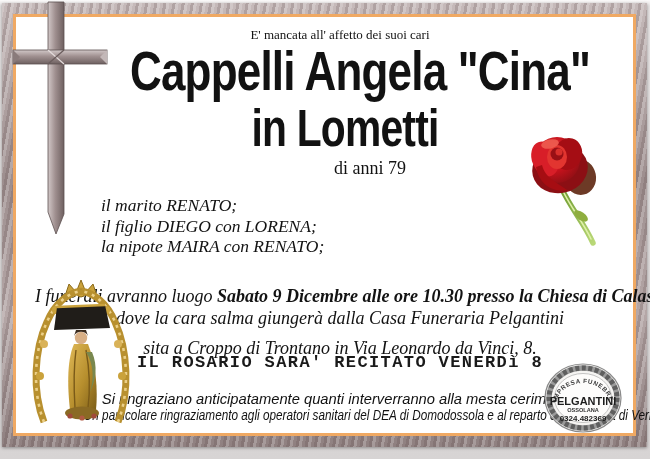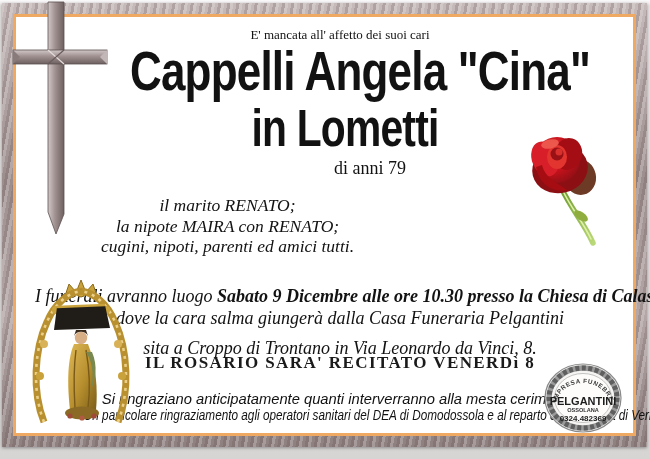--- a/index.html
+++ b/index.html
@@ -28,25 +28,25 @@
   .intro{top:27px;font-size:13px;text-align:center;}
   .title{top:44px;font-family:"Liberation Sans",sans-serif;font-weight:bold;
          font-size:55px;line-height:1;letter-spacing:-1px;
          transform:translateX(20px) scaleX(.80);}
   .married{top:103px;font-family:"Liberation Sans",sans-serif;font-weight:bold;
          font-size:51px;line-height:1;letter-spacing:-1px;
          transform:translateX(5px) scaleX(.80);}
   .age{top:158px;font-size:18px;transform:translateX(30px);}
   .announce{position:absolute;left:72px;top:173px;font-size:19px;color:#121212;}
   .family{position:absolute;left:101px;top:195px;font-size:17.5px;line-height:20.5px;
-          font-style:italic;color:#121212;text-align:center;}
+          font-style:italic;color:#121212;}
   .fline{font-size:18px;font-style:italic;}
   .f1{top:286px;} .f2{top:308px;} .f3{top:330px;margin-top:8px;}
   .fline b{font-weight:bold;}
-  .rosary{font-family:Liberation Serif, serif;font-weight:bold;font-size:17px;
+  .rosary{font-family:Liberation Mono, monospace;font-weight:bold;font-size:17px;
           letter-spacing:1.4px;color:#1a1a1a;}
   .r1{top:353px;} .r2{top:371px;}
   .thanks{top:390px;font-family:"Liberation Sans",sans-serif;font-style:italic;
           font-size:15.5px;transform:scaleX(.95);}
   .special{top:407px;font-family:"Liberation Sans",sans-serif;font-style:italic;
           font-size:14px;transform:scaleX(.84);}
   .art{position:absolute;z-index:5;}
   #cross-art{left:10px;top:0;}
   #rose-art{left:500px;top:113px;}
   #statue-art{left:24px;top:280px;}
@@ -62,22 +62,22 @@
   </div>
 
   <div class="cl intro">E' mancata all' affetto dei suoi cari</div>
   <div class="cl title">Cappelli Angela "Cina"</div>
   <div class="cl married">in Lometti</div>
   <div class="cl age">di anni 79</div>
 
 
   <div class="family">
     <div>il marito RENATO;</div>
+    <div>il figlio DIEGO con LORENA;</div>
     <div>la nipote MAIRA con RENATO;</div>
-    <div>cugini, nipoti, parenti ed amici tutti.</div>
   </div>
 
   <div class="cl fline f1"><span>I funerali avranno luogo </span><b>Sabato 9 Dicembre alle ore 10.30 presso la Chiesa di Calasca</b></div>
   <div class="cl fline f2">dove la cara salma giungerà dalla Casa Funeraria Pelgantini</div>
   <div class="cl fline f3">sita a Croppo di Trontano in Via Leonardo da Vinci, 8.</div>
 
   <div class="cl rosary r1">IL ROSARIO SARA' RECITATO VENERDì 8</div>
 
   <div class="cl thanks">Si ringraziano anticipatamente quanti interverranno alla mesta cerimonia.</div>
   <div class="cl special">Un particolare ringraziamento agli operatori sanitari del DEA di Domodossola e al reparto di Oncologia di Verbania.</div>

